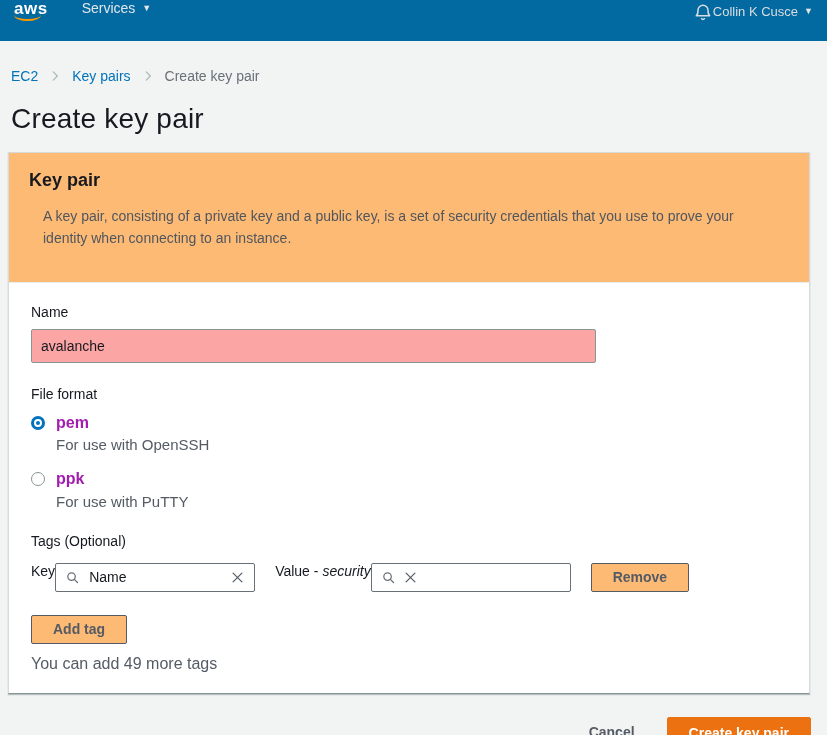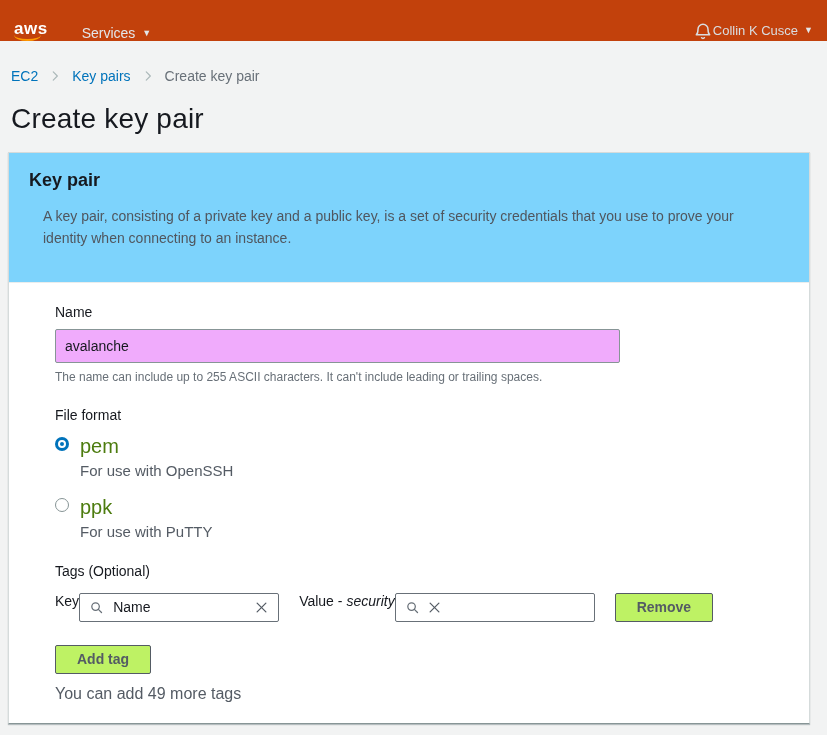--- a/index.html
+++ b/index.html
@@ -8,23 +8,23 @@
     width: 827px; height: 735px;
     background: #f2f3f3;
     font-family: "Liberation Sans", sans-serif;
     color: #16191f;
     overflow: hidden;
   }
 
   
   .topnav {
     height: 41px;
-    background: #c2410c;
+    background: #0369a1;
     display: flex;
-    align-items: flex-end;
+    align-items: flex-start;
     padding: 0 14px;
   }
   .aws-logo { margin-right: 34px; cursor: pointer; }
   .aws-text {
     color: #ffffff; font-weight: 700; font-size: 17px;
     letter-spacing: 0.5px; line-height: 1; display: block;
   }
   .aws-smile {
     display: block; width: 27px; height: 7px; margin-top: -3px;
     border: solid #ff9900; border-width: 0 0 2px 0;
@@ -59,56 +59,56 @@
 
   
   .card {
     margin: 0 17px 0 8px;
     background: #ffffff;
     border: 1px solid #d5dbdb;
     border-bottom-color: #879596;
     box-shadow: 0 1px 1px 0 rgba(0,28,36,0.25);
   }
   .card-header {
-    background: #7dd3fc;
+    background: #fdba74;
     padding: 17px 20px 18px 20px;
     border-bottom: 1px solid #eaeded;
   }
   .card-title { font-size: 18px; font-weight: 700; margin: 0 0 9px 0; color: #16191f; }
   .card-desc { margin: 14px; font-size: 14px; color: #50565e; line-height: 1.6; max-width: 768px; }
 
-  .card-body { padding: 21px 22px 20px 22px; margin-left: 24px; }
+  .card-body { padding: 21px 22px 20px 22px; }
 
   .field-label { font-size: 14px; color: #16191f; margin-bottom: 9px; }
   .text-input {
     width: 565px; height: 28px;
     border: 1px solid #879596; border-radius: 2px;
     padding: 16px 9px; font-size: 14px; color: #16191f;
     font-family: "Liberation Sans", sans-serif;
-    background: #f0abfc; outline: none;
+    background: #fca5a5; outline: none;
   }
   .hint { font-size: 12px; color: #687078; margin-top: 7px; }
 
   .section { margin-top: 23px; }
 
   
   .radio-row { display: flex; gap: 11px; margin-top: 12px; cursor: pointer; }
   .radio-row + .radio-row { margin-top: 17px; }
   .radio-circle {
     width: 14px; height: 14px; border-radius: 50%;
     margin-top: 2px; flex: 0 0 auto;
     display: flex; align-items: center; justify-content: center;
   }
   .radio-circle.checked { background: #0073bb; }
   .radio-circle.checked .radio-inner {
     width: 8px; height: 8px; border-radius: 50%;
     border: 2px solid #ffffff;
   }
   .radio-circle.unchecked { background: #ffffff; border: 1px solid #879596; }
-  .radio-label { font-size: 20px; font-weight: 400; color: #4d7c0f; line-height: 1.15; }
+  .radio-label { font-size: 16px; font-weight: 700; color: #a21caf; line-height: 1.15; }
   .radio-desc { font-size: 15px; color: #545b64; margin-top: 4px; }
 
   
   .tag-grid { display: flex; gap: 20px; margin-top: 14px; align-items: flex-end; }
   .tag-col { display: flex; flex-direction: row; }
   .tag-col .field-label { margin-bottom: 8px; }
   .search-box {
     width: 200px; height: 29px;
     border: 1px solid #687078; border-radius: 2px;
     background: #ffffff;
@@ -118,21 +118,21 @@
   .search-box input {
     border: none; outline: none; flex: 1; min-width: 0;
     font-size: 14px; color: #16191f;
     font-family: "Liberation Sans", sans-serif;
     background: transparent;
   }
   .icon-btn { display: inline-flex; cursor: pointer; flex: 0 0 auto; }
   .search-glyph { display: inline-flex; flex: 0 0 auto; }
 
   .btn-secondary {
-    background: #bef264; color: #545b64;
+    background: #fdba74; color: #545b64;
     border: 1px solid #545b64; border-radius: 2px;
     font-size: 14px; font-weight: 700;
     font-family: "Liberation Sans", sans-serif;
     padding: 5px 21px; height: 29px; cursor: pointer;
   }
   .remove-btn { align-self: flex-end; }
   .add-tag-btn { margin-top: 23px; }
   .more-tags { font-size: 16px; color: #545b64; margin-top: 11px; }
 
   
@@ -202,21 +202,20 @@
   <div class="card-header">
     <h2 class="card-title">Key pair</h2>
     <p class="card-desc">A key pair, consisting of a private key and a public key, is a set of security credentials that you use to prove your identity when connecting to an instance.</p>
   </div>
 
   <div class="card-body">
 
     <div>
       <div class="field-label">Name</div>
       <input class="text-input" type="text" value="avalanche" style="">
-      <div class="hint">The name can include up to 255 ASCII characters. It can't include leading or trailing spaces.</div>
     </div>
 
     <div class="section">
       <div class="field-label">File format</div>
 
       <div class="radio-row">
         <span class="radio-circle checked">
             <span class="radio-inner"></span>
           </span>
         <div>

